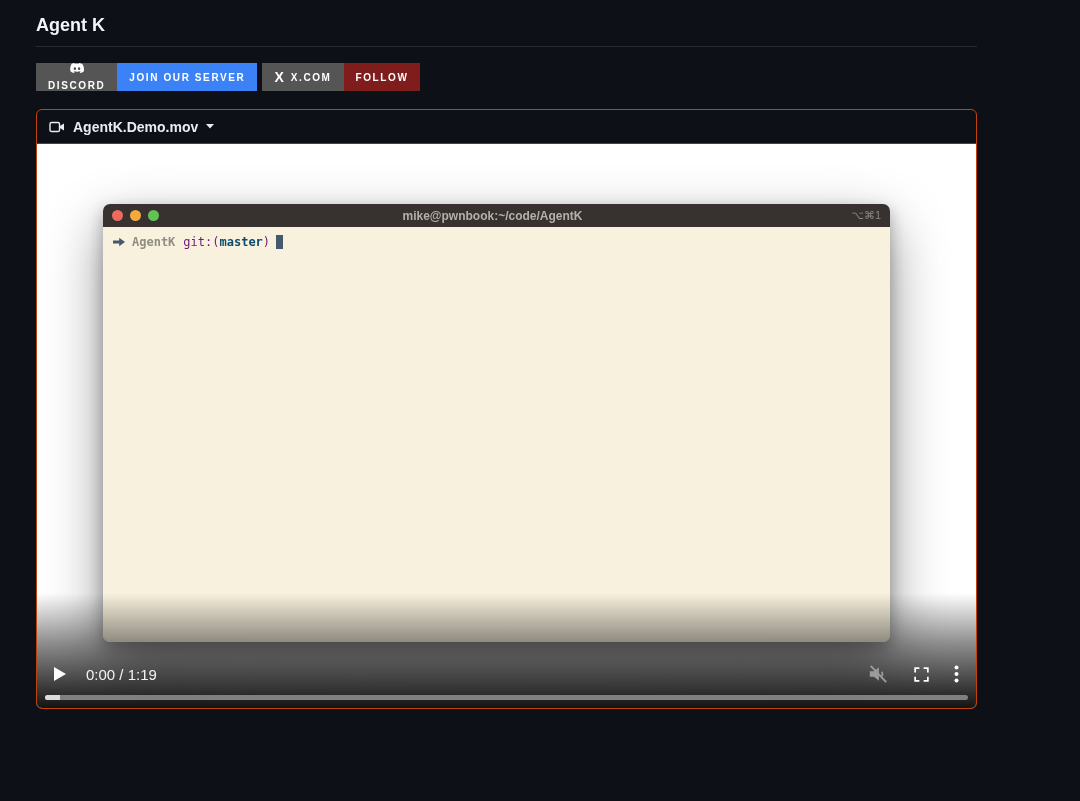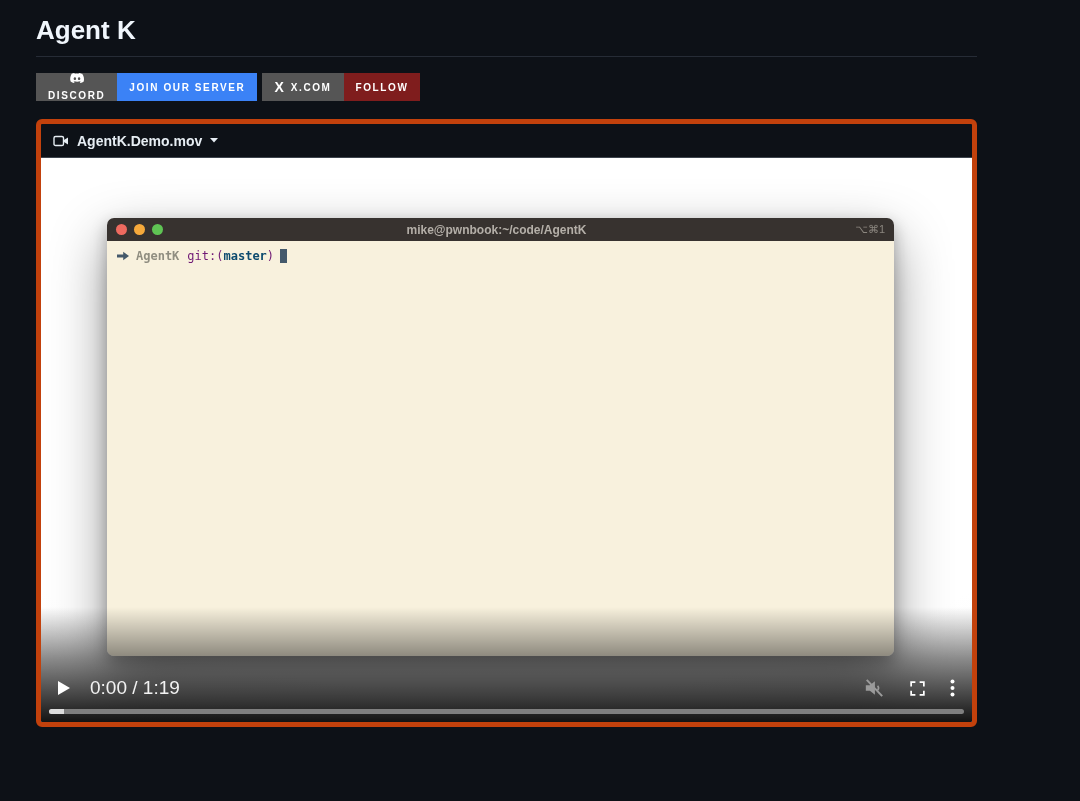--- a/index.html
+++ b/index.html
@@ -7,39 +7,39 @@
   body {
     background:#0d1117;
     font-family:"Liberation Sans", sans-serif;
     color:#e6edf3;
   }
   .page { width:941px; margin-left:36px; }
 
   
   .page-title {
     margin:0; padding:15px 0 10px;
-    font-size:26px; font-weight:700; color:#f0f6fc;
+    font-size:18px; font-weight:700; color:#f0f6fc;
     border-bottom:1px solid #262c36;
   }
 
   
   .badges { display:flex; gap:5px; margin-top:16px; }
   .badge { display:flex; height:28px; text-decoration:none; overflow:hidden; cursor:pointer; }
   .seg {
     display:flex; align-items:center; gap:7px; padding:0 12px;
     color:#fff; font-size:10px; font-weight:700; letter-spacing:1.6px; white-space:nowrap;
   }
   .x-glyph { font-size:14px; font-weight:700; letter-spacing:0; line-height:1; }
 
   
   .description { margin-top:24px; font-size:16px; line-height:1.42; color:#e6edf3; }
 
   
   .video-card {
-    margin-top:18px; border:5px solid #c2410c; border-radius:6px;
+    margin-top:18px; border:1px solid #c2410c; border-radius:6px;
     overflow:hidden; background:#0d1117;
   }
   .video-header {
     height:34px; display:flex; align-items:center; gap:8px; padding:0 12px;
     cursor:pointer; border-bottom:1px solid #3d444d;
   }
   .video-header .label { font-size:14px; font-weight:600; color:#e6edf3; }
   .video-stage {
     position:relative; height:564px;
     background:radial-gradient(130% 110% at 50% 38%, #ffffff 52%, #ececec 100%);
@@ -79,21 +79,21 @@
   
   .controls-gradient {
     position:absolute; left:0; right:0; bottom:0; height:115px; pointer-events:none;
     background:linear-gradient(to bottom, rgba(0,0,0,0) 0%, rgba(0,0,0,.45) 45%, rgba(0,0,0,.92) 100%);
   }
   .controls-row {
     position:absolute; left:0; right:0; bottom:21px; height:26px;
     display:flex; align-items:center; padding:0 17px; color:#fff;
   }
   .play-btn { display:flex; align-items:center; cursor:pointer; background:none; border:none; padding:0; }
-  .time { font-size:19px; color:#f2f2f2; margin-left:20px; }
+  .time { font-size:15px; color:#f2f2f2; margin-left:20px; }
   .ctrl-right { margin-left:auto; display:flex; align-items:center; gap:24px; }
   .ctrl-icon { display:flex; align-items:center; cursor:pointer; background:none; border:none; padding:0; }
   .progress-track {
     position:absolute; left:8px; right:8px; bottom:8px; height:5px;
     background:#7f7f7f; border-radius:3px; cursor:pointer;
   }
   .progress-played { width:15px; height:100%; background:#dcdcdc; border-radius:3px 0 0 3px; }
 </style>
 </head>
 <body>

